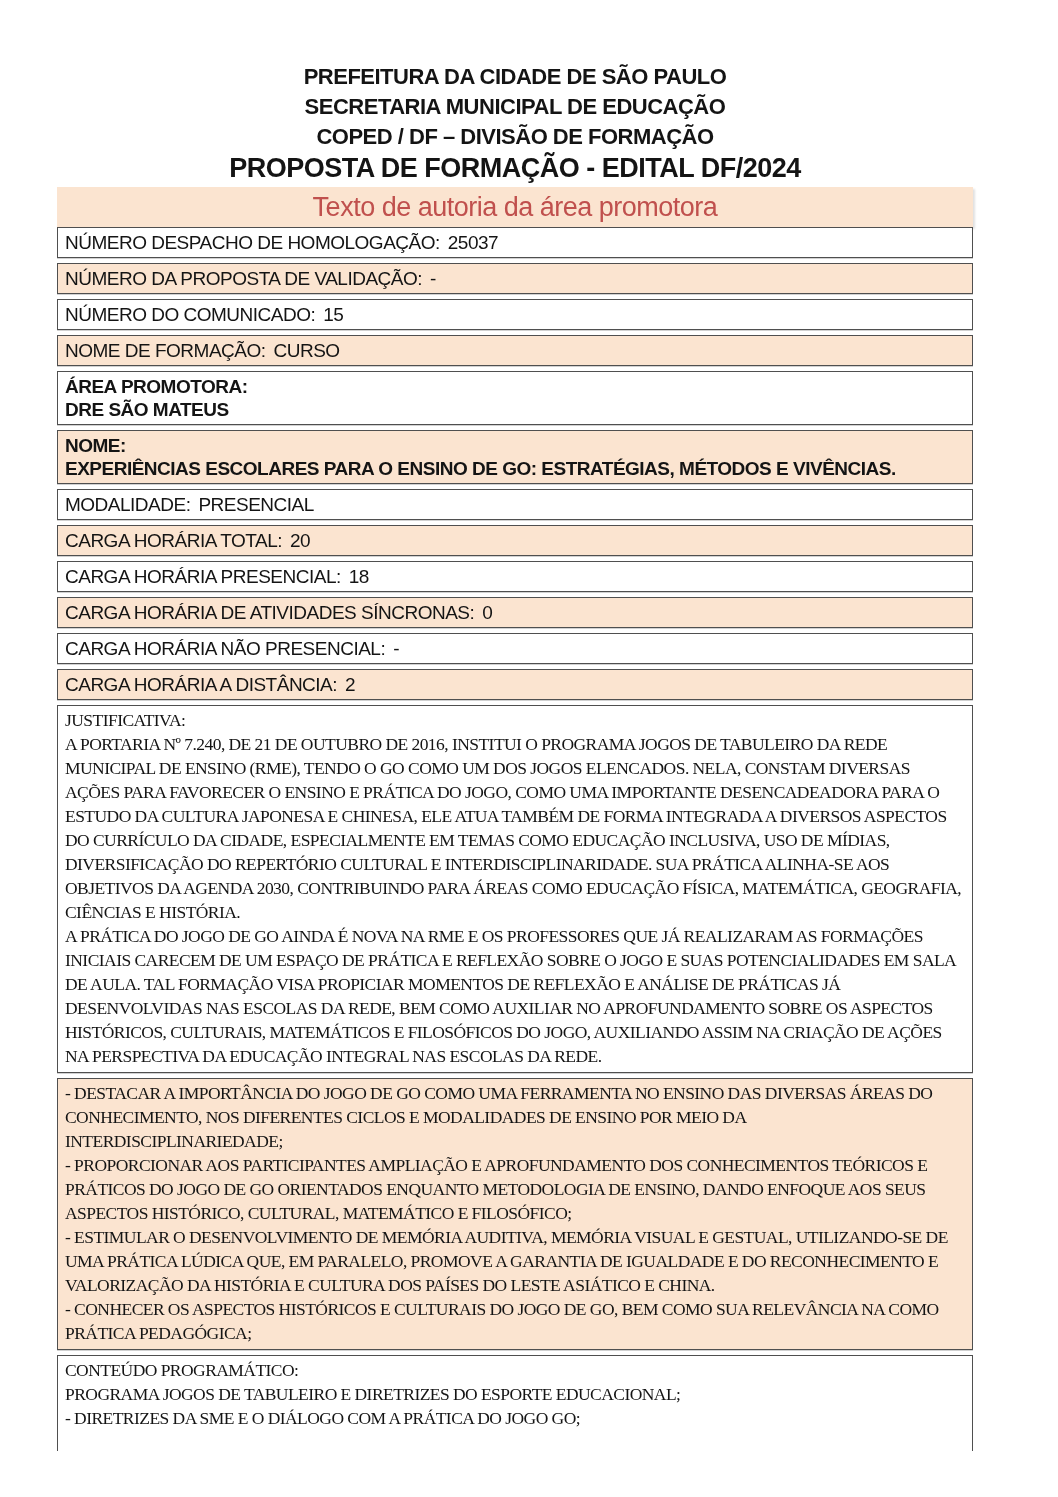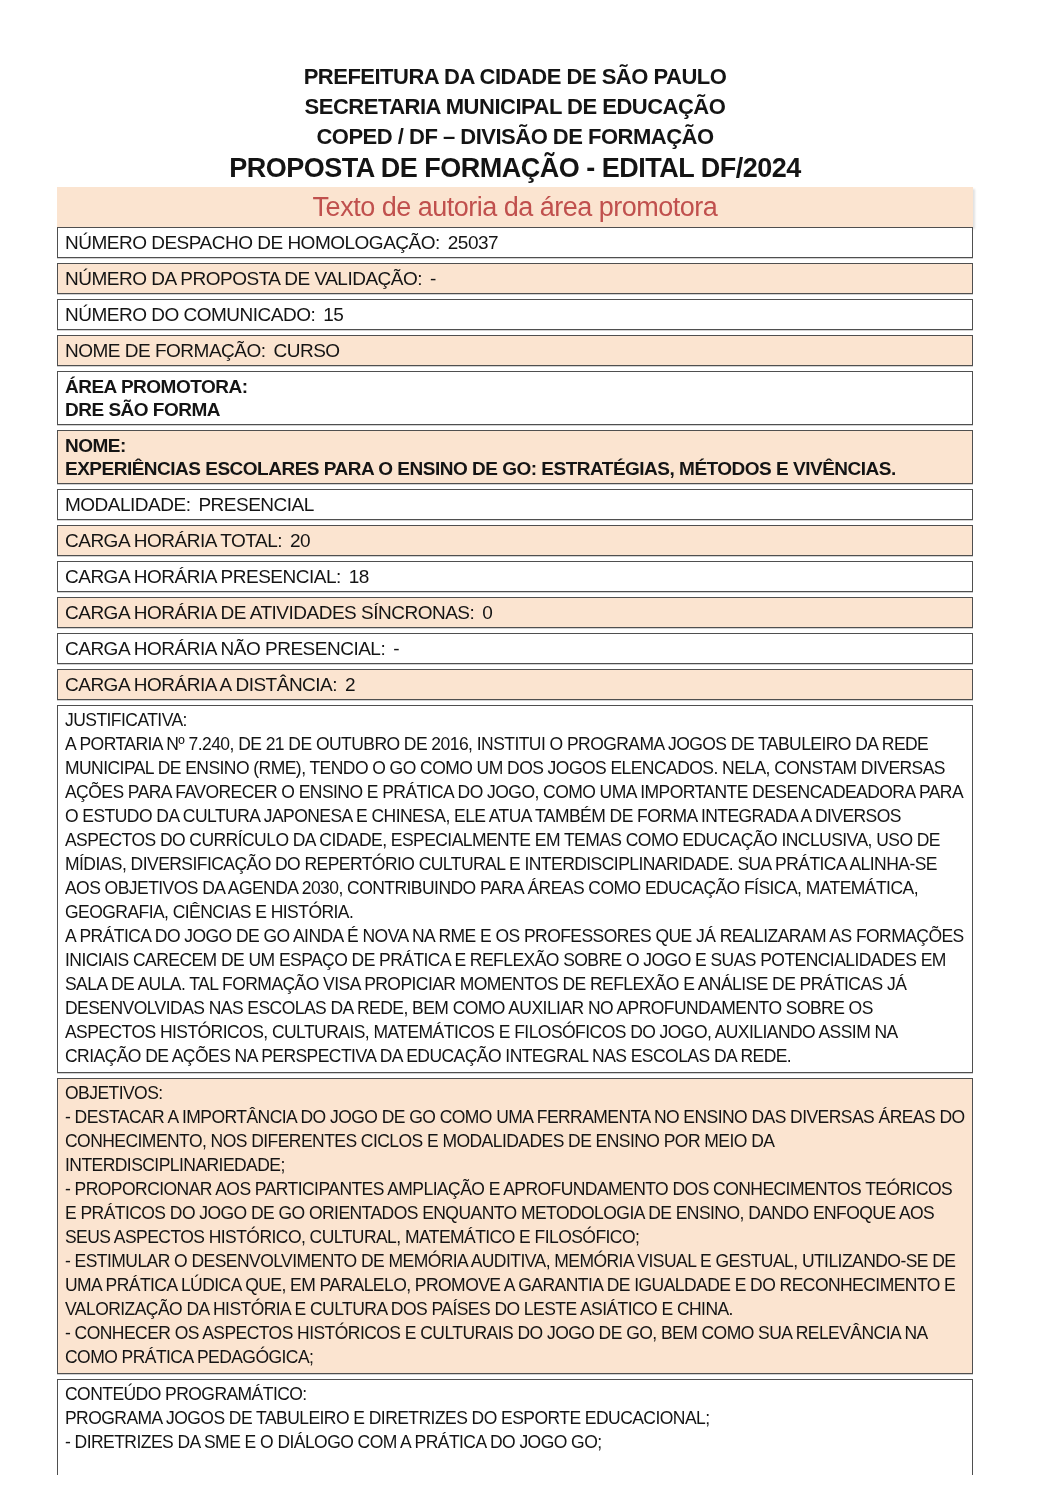--- a/index.html
+++ b/index.html
@@ -71,20 +71,21 @@
   .row.shade{background:var(--peach,#fbe4d0);}
   .row.bold{font-weight:bold;}
   .row .value{margin-left:8px;}
   .row .line{display:block;}
   
   .row.section{
     font-size:17.5px;
     line-height:24px;
     letter-spacing:-0.55px;
     padding:2px 7px 4px 7px;
+    font-family:Liberation Serif, serif;
   }
   .row.section p{margin:0;}
   .row.section .section-label{display:block;}
   .row.cut{
     border-bottom:none;
     box-shadow:none;
     min-height:96px;
     margin-bottom:0;
   }
 </style>
@@ -115,21 +116,21 @@
       <div class="row">
         <span>NÚMERO DO COMUNICADO:</span><span class="value">15</span>
       </div>
 
       <div class="row shade">
         <span>NOME DE FORMAÇÃO:</span><span class="value">CURSO</span>
       </div>
 
       <div class="row bold">
         <span class="line">ÁREA PROMOTORA:</span>
-        <span class="line">DRE SÃO FORMA</span>
+        <span class="line">DRE SÃO MATEUS</span>
       </div>
 
       <div class="row shade bold">
         <span class="line">NOME:</span>
         <span class="line">EXPERIÊNCIAS ESCOLARES PARA O ENSINO DE GO: ESTRATÉGIAS, MÉTODOS E VIVÊNCIAS.</span>
       </div>
 
       <div class="row">
         <span>MODALIDADE:</span><span class="value">PRESENCIAL</span>
       </div>
@@ -154,21 +155,20 @@
         <span>CARGA HORÁRIA A DISTÂNCIA:</span><span class="value">2</span>
       </div>
 
       <div class="row section">
         <span class="section-label">JUSTIFICATIVA:</span>
         <p>A PORTARIA Nº 7.240, DE 21 DE OUTUBRO DE 2016, INSTITUI O PROGRAMA JOGOS DE TABULEIRO DA REDE MUNICIPAL DE ENSINO (RME), TENDO O GO COMO UM DOS JOGOS ELENCADOS. NELA, CONSTAM DIVERSAS AÇÕES PARA FAVORECER O ENSINO E PRÁTICA DO JOGO, COMO UMA IMPORTANTE DESENCADEADORA PARA O ESTUDO DA CULTURA JAPONESA E CHINESA, ELE ATUA TAMBÉM DE FORMA INTEGRADA A DIVERSOS ASPECTOS DO CURRÍCULO DA CIDADE, ESPECIALMENTE EM TEMAS COMO EDUCAÇÃO INCLUSIVA, USO DE MÍDIAS, DIVERSIFICAÇÃO DO REPERTÓRIO CULTURAL E INTERDISCIPLINARIDADE. SUA PRÁTICA ALINHA-SE AOS OBJETIVOS DA AGENDA 2030, CONTRIBUINDO PARA ÁREAS COMO EDUCAÇÃO FÍSICA, MATEMÁTICA, GEOGRAFIA, CIÊNCIAS E HISTÓRIA.</p>
         <p>A PRÁTICA DO JOGO DE GO AINDA É NOVA NA RME E OS PROFESSORES QUE JÁ REALIZARAM AS FORMAÇÕES INICIAIS CARECEM DE UM ESPAÇO DE PRÁTICA E REFLEXÃO SOBRE O JOGO E SUAS POTENCIALIDADES EM SALA DE AULA. TAL FORMAÇÃO VISA PROPICIAR MOMENTOS DE REFLEXÃO E ANÁLISE DE PRÁTICAS JÁ DESENVOLVIDAS NAS ESCOLAS DA REDE, BEM COMO AUXILIAR NO APROFUNDAMENTO SOBRE OS ASPECTOS HISTÓRICOS, CULTURAIS, MATEMÁTICOS E FILOSÓFICOS DO JOGO, AUXILIANDO ASSIM NA CRIAÇÃO DE AÇÕES NA PERSPECTIVA DA EDUCAÇÃO INTEGRAL NAS ESCOLAS DA REDE.</p>
       </div>
 
       <div class="row section shade">
-        <span class="section-label">OBJETIVOS:</span>
         <p>- DESTACAR A IMPORTÂNCIA DO JOGO DE GO COMO UMA FERRAMENTA NO ENSINO DAS DIVERSAS ÁREAS DO CONHECIMENTO, NOS DIFERENTES CICLOS E MODALIDADES DE ENSINO POR MEIO DA INTERDISCIPLINARIEDADE;</p>
         <p>- PROPORCIONAR AOS PARTICIPANTES AMPLIAÇÃO E APROFUNDAMENTO DOS CONHECIMENTOS TEÓRICOS E PRÁTICOS DO JOGO DE GO ORIENTADOS ENQUANTO METODOLOGIA DE ENSINO, DANDO ENFOQUE AOS SEUS ASPECTOS HISTÓRICO, CULTURAL, MATEMÁTICO E FILOSÓFICO;</p>
         <p>- ESTIMULAR O DESENVOLVIMENTO DE MEMÓRIA AUDITIVA, MEMÓRIA VISUAL E GESTUAL, UTILIZANDO-SE DE UMA PRÁTICA LÚDICA QUE, EM PARALELO, PROMOVE A GARANTIA DE IGUALDADE E DO RECONHECIMENTO E VALORIZAÇÃO DA HISTÓRIA E CULTURA DOS PAÍSES DO LESTE ASIÁTICO E CHINA.</p>
         <p>- CONHECER OS ASPECTOS HISTÓRICOS E CULTURAIS DO JOGO DE GO, BEM COMO SUA RELEVÂNCIA NA COMO PRÁTICA PEDAGÓGICA;</p>
       </div>
 
       <div class="row section cut">
         <span class="section-label">CONTEÚDO PROGRAMÁTICO:</span>
         <p>PROGRAMA JOGOS DE TABULEIRO E DIRETRIZES DO ESPORTE EDUCACIONAL;</p>
         <p>- DIRETRIZES DA SME E O DIÁLOGO COM A PRÁTICA DO JOGO GO;</p>

